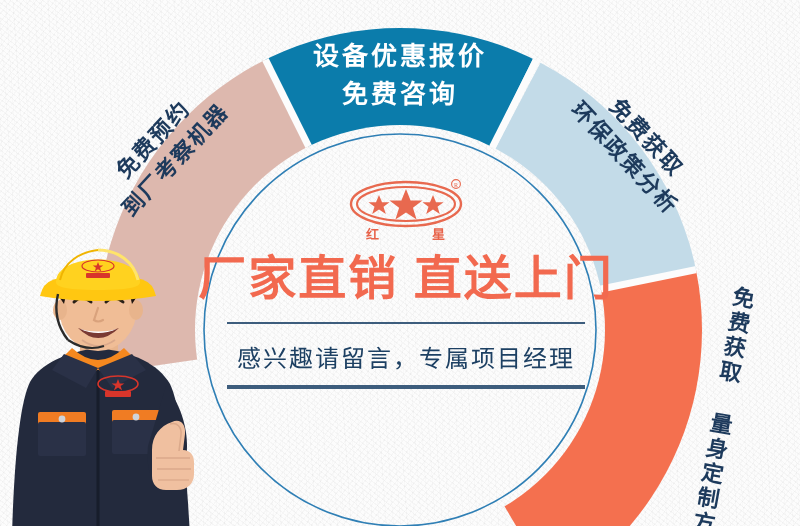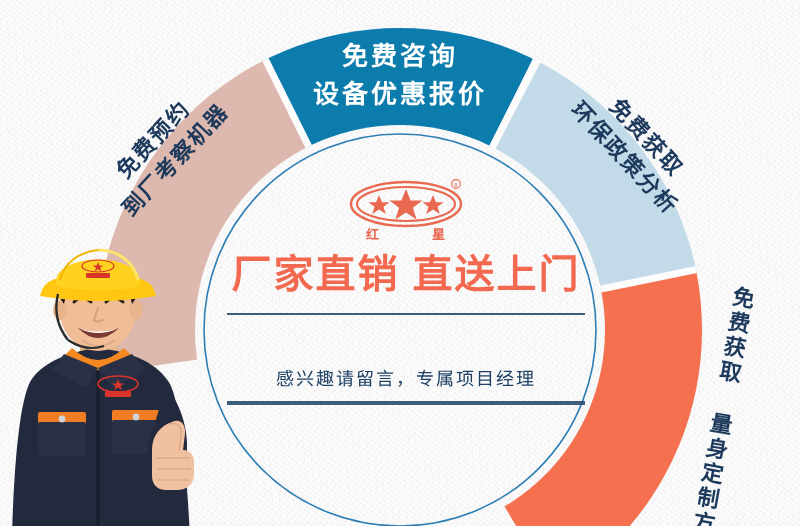--- a/index.html
+++ b/index.html
@@ -76,39 +76,38 @@
   }
   #logo-mark{display:block;}
   #logo-cn{
     position:absolute;left:0;right:0;bottom:-3px;
     display:flex;justify-content:space-between;padding:0 22px;
     box-sizing:border-box;
     color:#e8634a;font-size:13px;font-weight:700;letter-spacing:1px;
   }
   #headline{
     color:#f2694f;
-    font-size:40px;
+    font-size:48px;
     font-weight:700;
     letter-spacing:2px;
     line-height:1.12;
     margin:4px 0 16px 0;
     white-space:nowrap;
     text-align:center;
   }
   .rule{
     height:2px;background:#2c4f72;width:358px;margin:0 auto;opacity:.92;
   }
   .subline{
     color:#1d4063;
-    font-size:18px;
+    font-size:24px;
     letter-spacing:2px;
     line-height:1.5;
-    padding:7px 0 8px 0;
+    padding:17px 0 8px 0;
     white-space:nowrap;
-    margin-top:44px;
   }
 
   
   #worker{position:absolute;left:-6px;top:236px;width:240px;height:300px;}
 </style>
 </head>
 <body>
 
 <div id="stage">
 
@@ -139,22 +138,22 @@
     <g stroke="#fcfcfc" stroke-width="7" fill="none" mask="url(#ringMask)">
       <line x1="400" y1="330" x2="196" y2="-80"></line>
       <line x1="400" y1="330" x2="600" y2="-66"></line>
       <line x1="400" y1="330" x2="704" y2="268"></line>
     </g>
 
     <circle cx="400" cy="330" r="196" fill="none" stroke="#2f7fb5" stroke-width="1.6"></circle>
   </svg>
 
   <div class="seg-label light" id="label-top">
+    <div>设备优惠报价</div>
     <div>免费咨询</div>
-    <div>设备优惠报价</div>
   </div>
 
   <div class="seg-label" id="label-left">
     <div>免费预约</div>
     <div>到厂考察机器</div>
   </div>
 
   <div class="seg-label" id="label-right">
     <div>免费获取</div>
     <div>环保政策分析</div>

